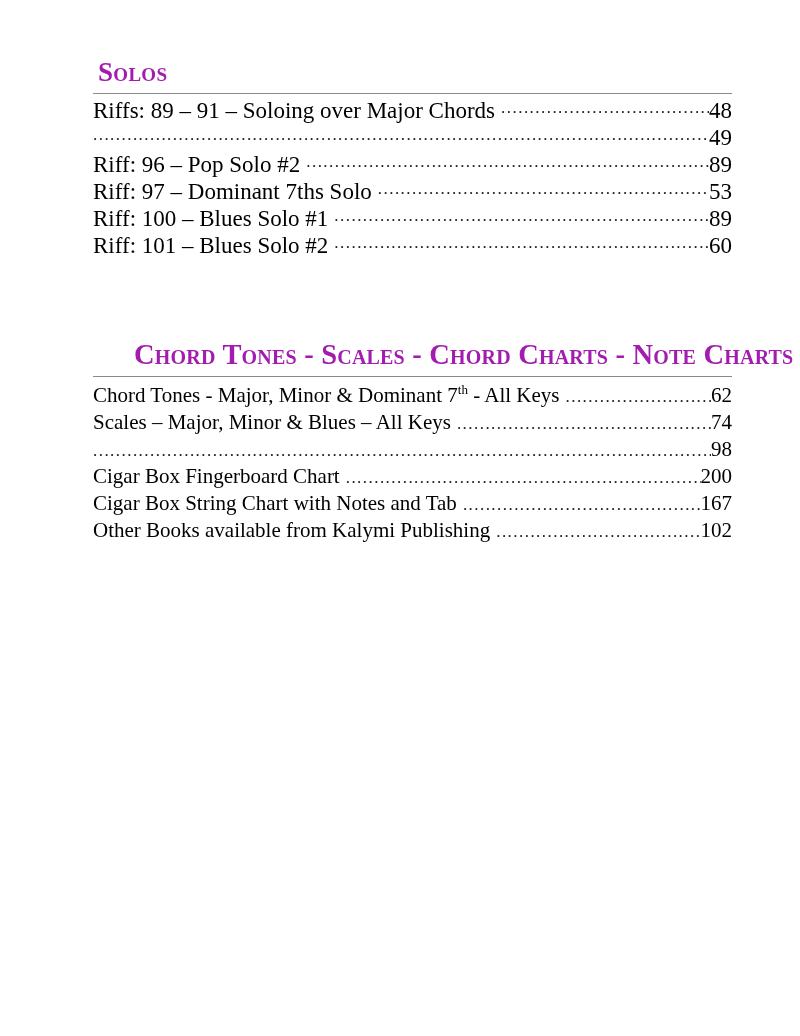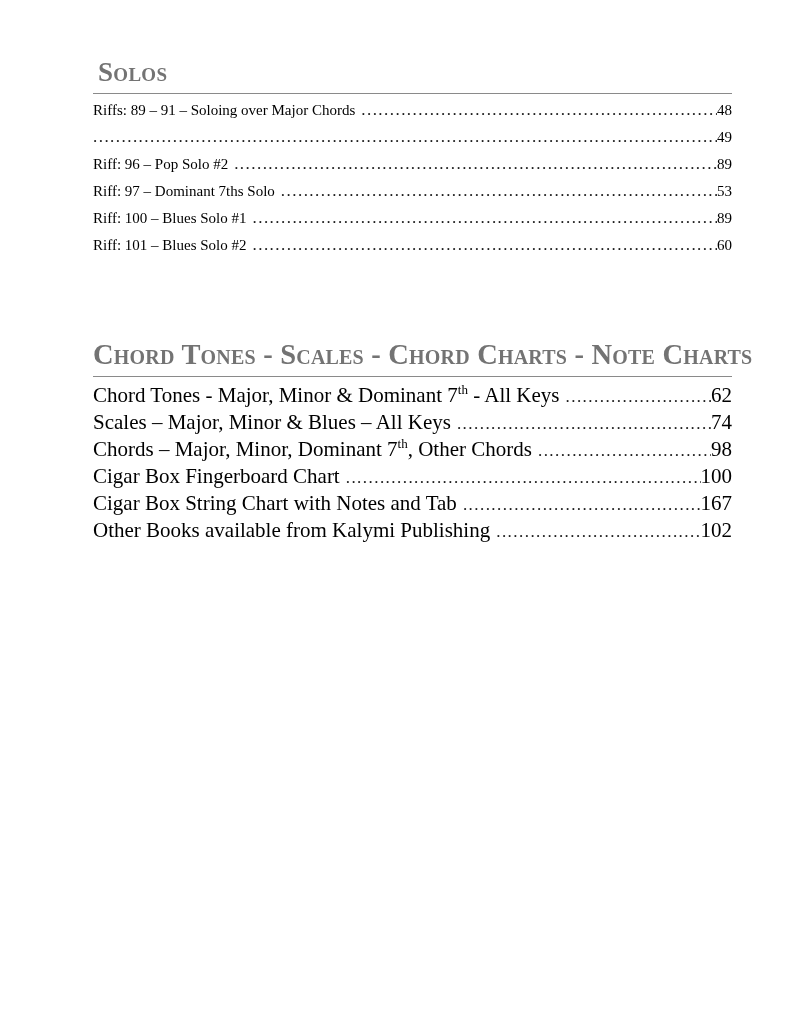--- a/index.html
+++ b/index.html
@@ -35,32 +35,33 @@
     width: 100%;
   }
   .section.solos { margin-top: 57px; }
   .section.charts { margin-top: 80px; }
 
   .section-heading {
     font-family: "Liberation Serif", "DejaVu Serif", serif;
     font-weight: bold;
     font-variant: small-caps;
     letter-spacing: 0.3px;
-    color: #737373;
+    color: #a21caf;
     line-height: 1.12;
     white-space: nowrap;
   }
   .section.solos .section-heading {
     font-size: 27px;
     padding-left: 5px;
   }
   .section.charts .section-heading {
     font-size: 28.5px;
     text-align: left;
     letter-spacing: 0.2px;
+    margin-left: 41px;
   }
 
   .section-rule {
     width: 100%;
     height: 0;
     border-top: 1.4px solid #8a8a8a;
     margin-top: 6px;
     margin-bottom: 3px;
   }
   .section.charts .section-rule {
@@ -73,23 +74,24 @@
     width: 100%;
   }
   .toc-row {
     display: flex;
     align-items: baseline;
     width: 100%;
     white-space: nowrap;
     overflow: hidden;
   }
   .section.solos .toc-row {
-    font-size: 15px;
+    font-size: 23px;
     height: 27px;
     line-height: 27px;
+    align-items: center;
   }
   .section.charts .toc-row {
     font-size: 21px;
     height: 27px;
     line-height: 27px;
   }
 
   .toc-title {
     flex: 0 0 auto;
     padding-right: 0;
@@ -176,28 +178,27 @@
             <span class="toc-title">Chord Tones - Major, Minor &amp; Dominant 7<sup class="ord">th</sup> -  All Keys<span class="gap"></span></span>
             <span class="toc-leader"></span>
             <span class="toc-page">62</span>
           </div>
           <div class="toc-row">
             <span class="toc-title">Scales – Major, Minor &amp; Blues – All Keys<span class="gap"></span></span>
             <span class="toc-leader"></span>
             <span class="toc-page">74</span>
           </div>
           <div class="toc-row">
-            <span class="toc-title">Chords – Major, Minor, Dominant 7<sup class="ord">th</sup>, Other Chords<span class="gap"></span></span>
             <span class="toc-leader"></span>
             <span class="toc-page">98</span>
           </div>
           <div class="toc-row">
             <span class="toc-title">Cigar Box Fingerboard Chart<span class="gap"></span></span>
             <span class="toc-leader"></span>
-            <span class="toc-page">100</span>
+            <span class="toc-page">200</span>
           </div>
           <div class="toc-row">
             <span class="toc-title">Cigar Box String Chart with Notes and Tab<span class="gap"></span></span>
             <span class="toc-leader"></span>
             <span class="toc-page">167</span>
           </div>
           <div class="toc-row">
             <span class="toc-title">Other Books available from Kalymi Publishing<span class="gap"></span></span>
             <span class="toc-leader"></span>
             <span class="toc-page">102</span>

